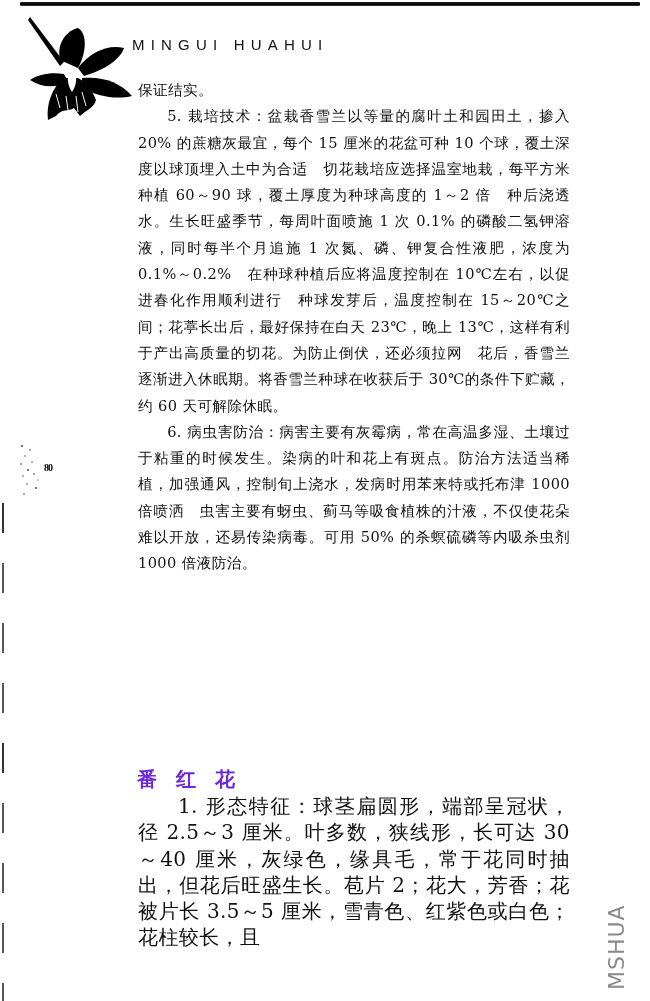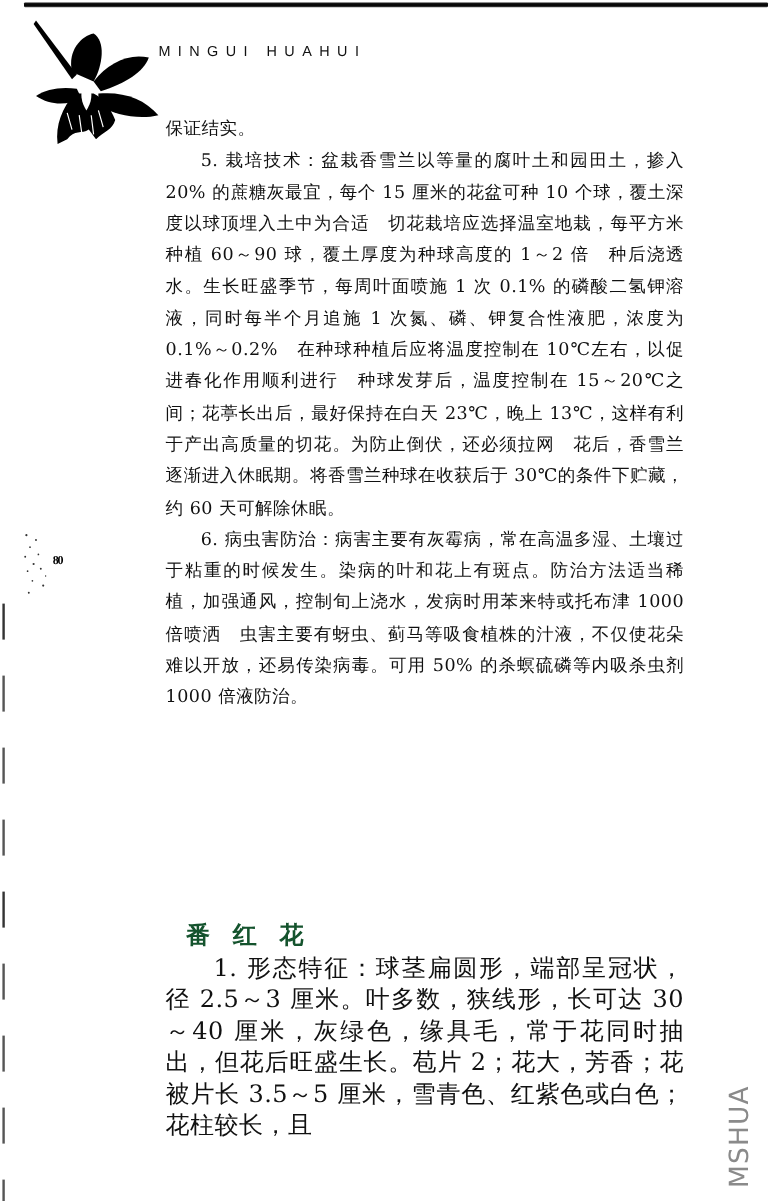--- a/index.html
+++ b/index.html
@@ -9,34 +9,34 @@
       font-family: "DejaVu Serif", "Liberation Serif", serif;
     }
     .top-rule {
       position: absolute; left: 20px; top: 2px; width: 620px; height: 4px;
       background: linear-gradient(to bottom, #222 0%, #000 60%, #444 100%);
       border-radius: 1px;
     }
     .orchid { position: absolute; left: 22px; top: 12px; width: 120px; height: 110px; }
     .running-head {
       position: absolute; left: 132px; top: 36px;
-      font-family: "Liberation Sans", sans-serif; font-size: 12px;
+      font-family: "Liberation Sans", sans-serif; font-size: 15px;
       letter-spacing: 6.2px; color: #111; font-weight: normal; text-align: center;
     }
     .body-text {
-      position: absolute; left: 138px; top: 95px; width: 432px;
+      position: absolute; left: 138px; top: 77px; width: 432px;
       font-size: 14.6px; line-height: 26.3px; letter-spacing: 0.4px;
       text-align: justify;
     }
     .body-text p { margin: 0; }
     .body-text p.indent { text-indent: 2em; }
     .section-title {
       position: absolute; left: 137px; top: 766px;
       font-family: "DejaVu Sans", sans-serif; font-weight: bold;
-      font-size: 20px; letter-spacing: 6px; color: #14532d; margin-left: 18px;
+      font-size: 20px; letter-spacing: 6px; color: #6d28d9;
     }
     .section-text {
       position: absolute; left: 138px; top: 793px; width: 432px;
       font-size: 20px; line-height: 26.3px; letter-spacing: 0.4px;
       text-align: justify;
     }
     .section-text p { margin: 0; text-indent: 2em; }
     .page-number {
       position: absolute; left: 44px; top: 462px;
       font-family: Liberation Serif, serif; font-weight: bold;

